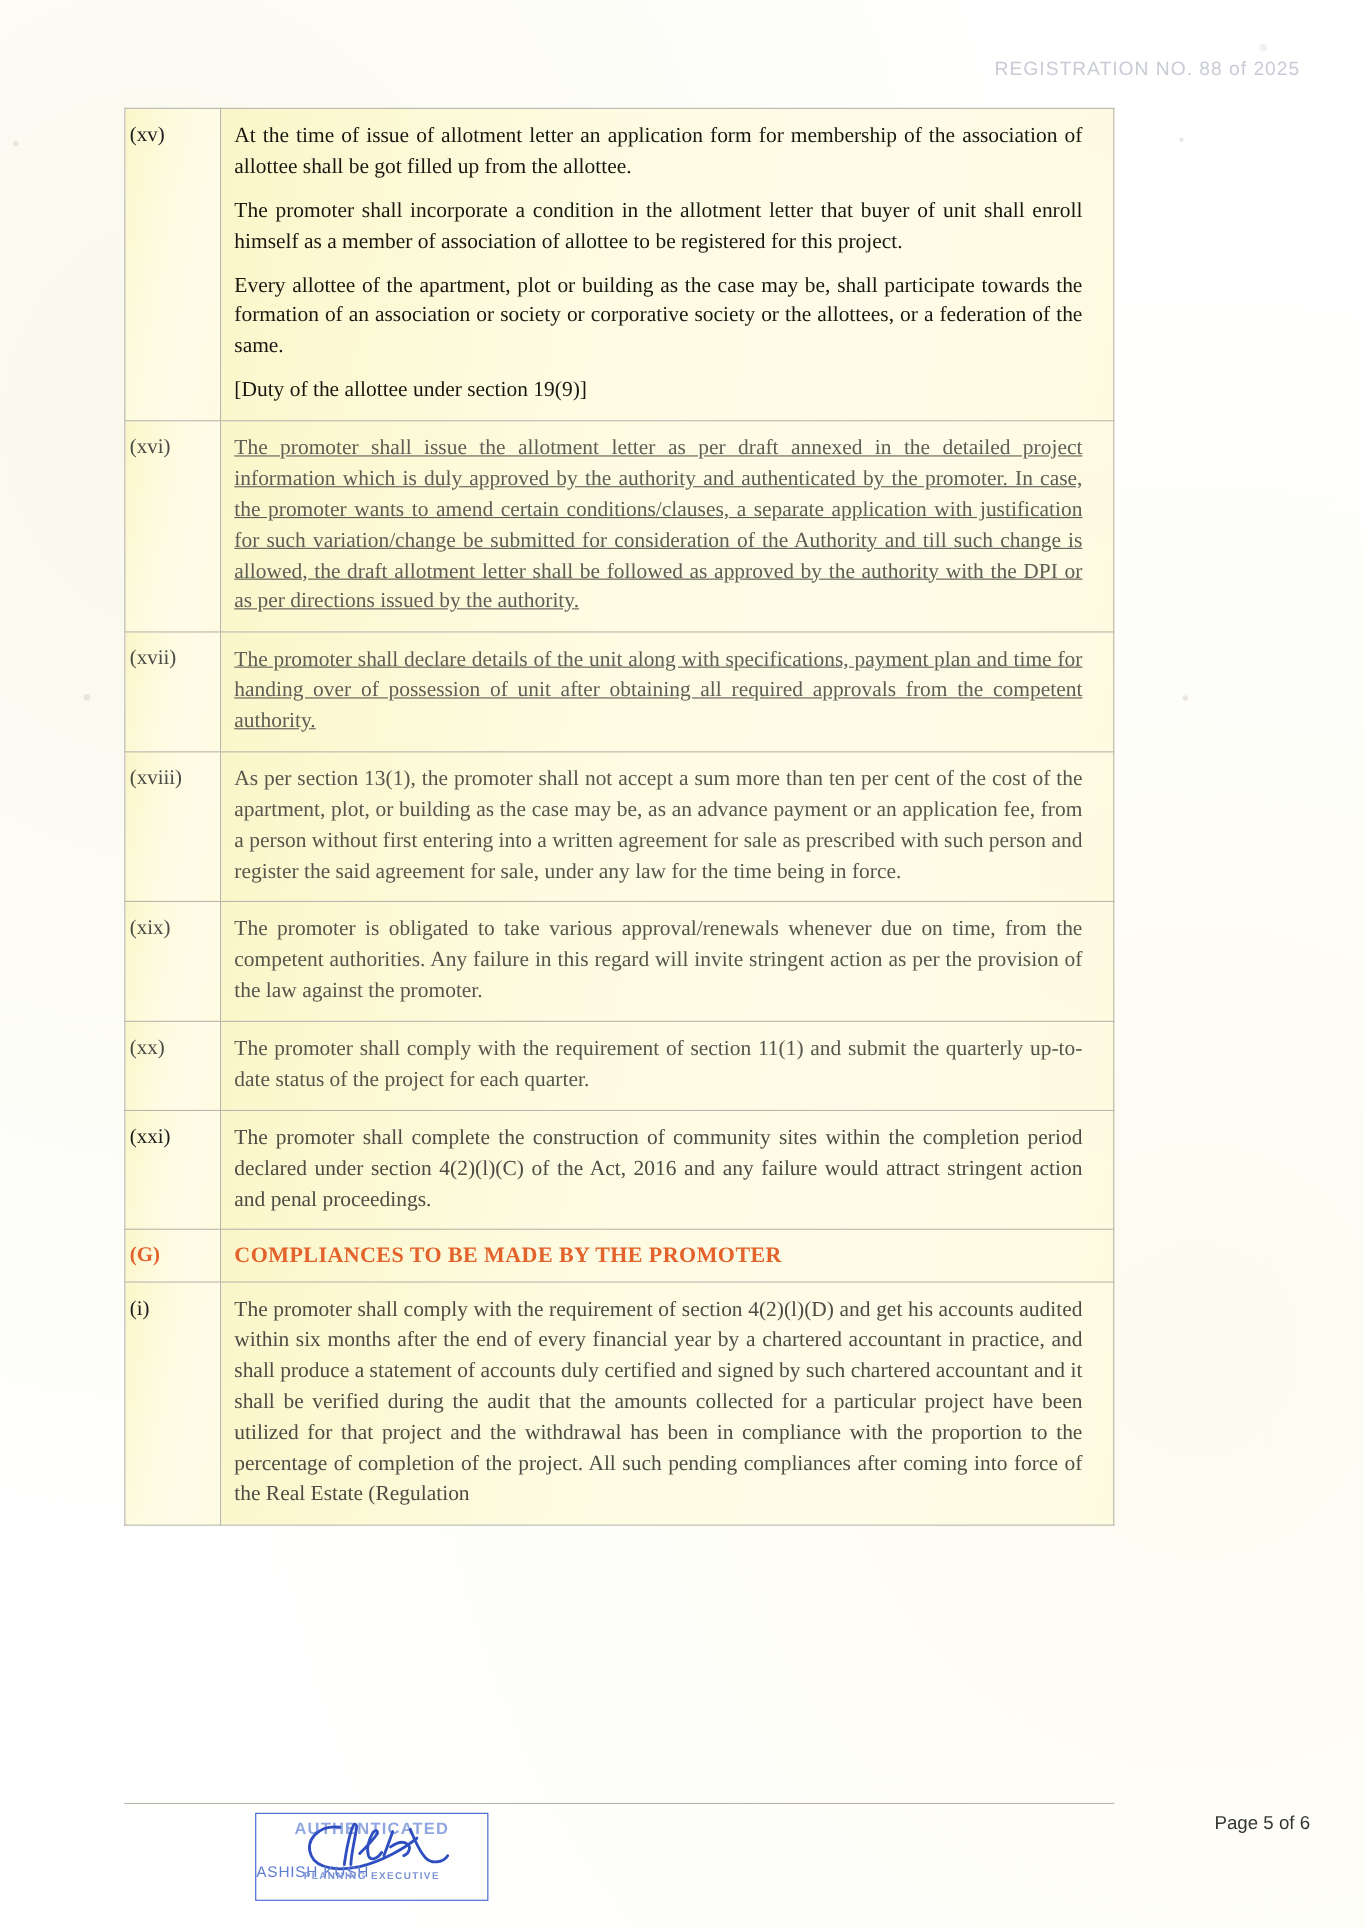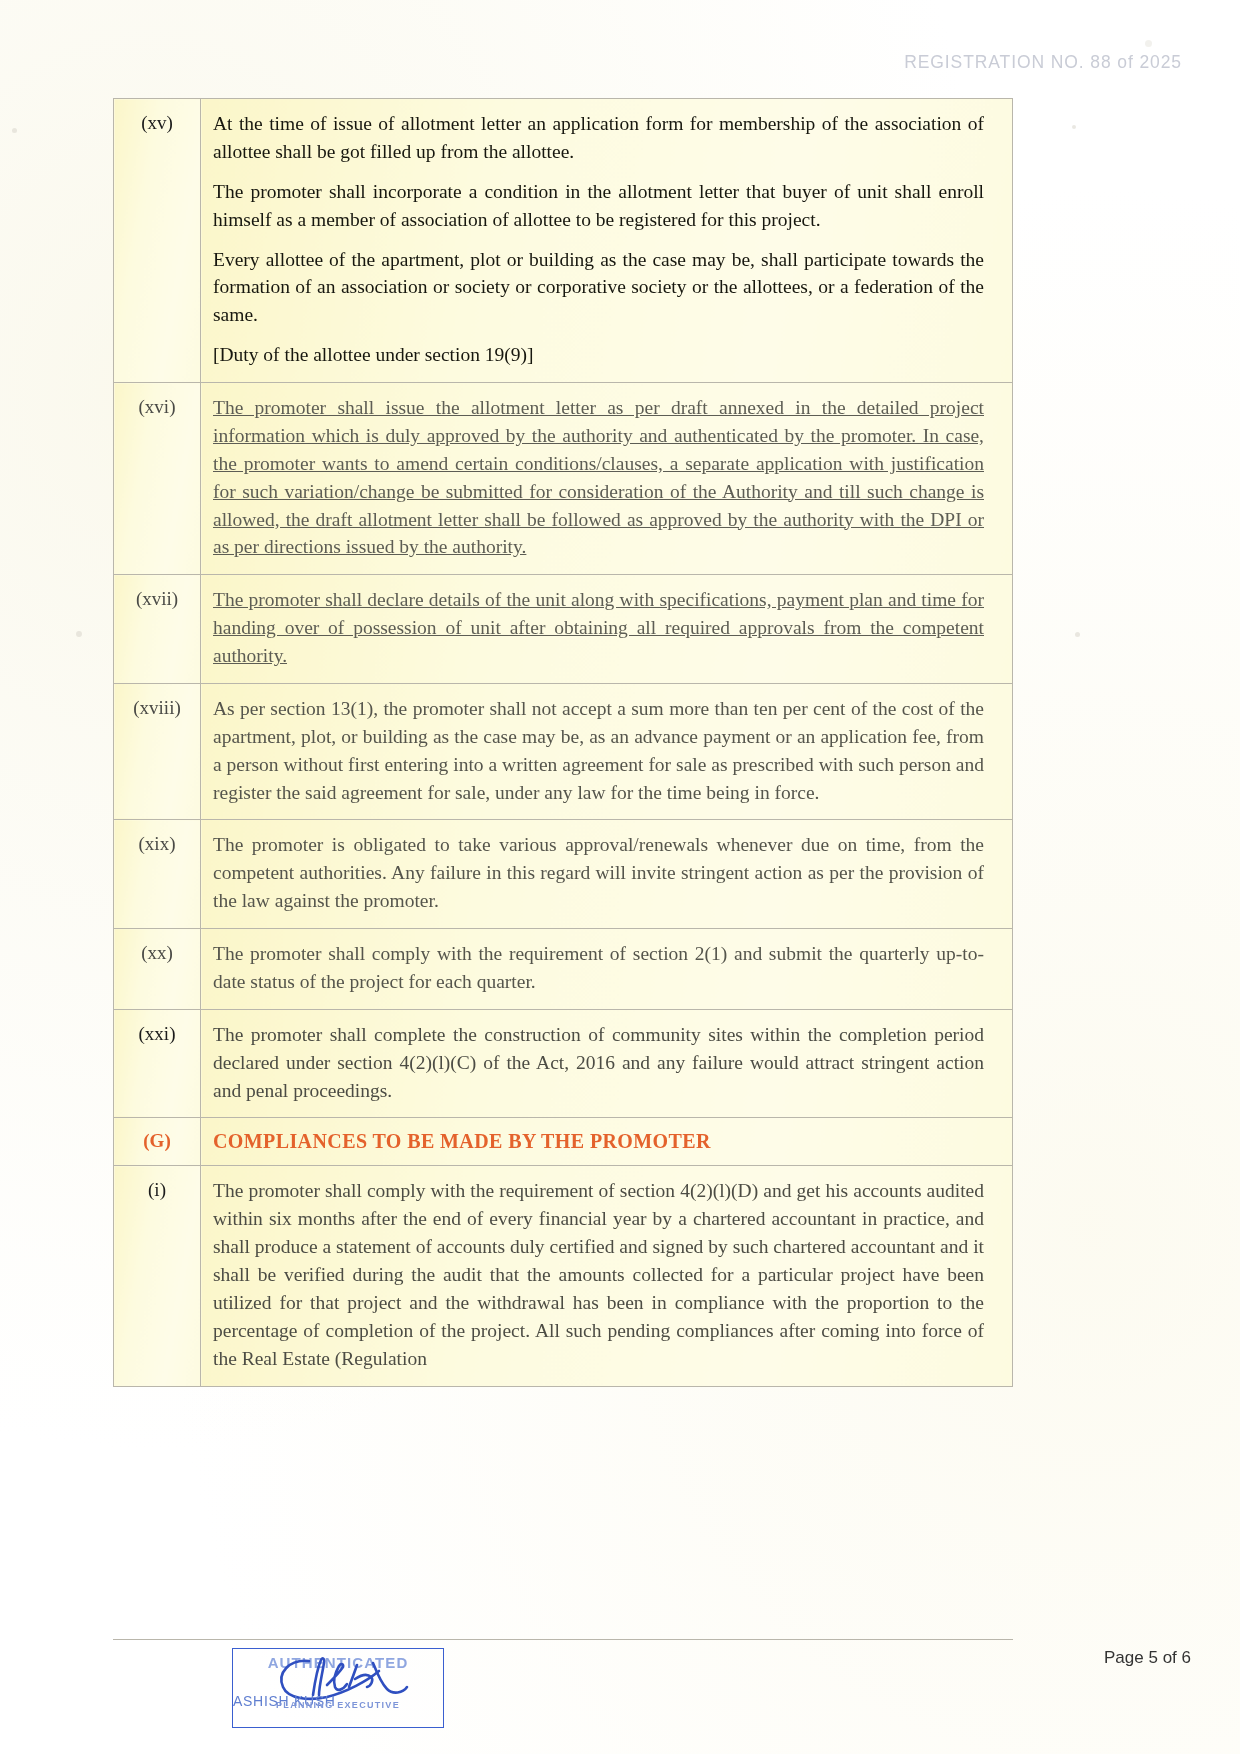--- a/index.html
+++ b/index.html
@@ -54,21 +54,20 @@
     table-layout: fixed;
   }
   .doc-table td {
     vertical-align: top;
     border: 1px solid #b9b6ab;
     background: linear-gradient(100deg, #fbf6c9 0%, #fdfbdf 35%, #fefce8 70%, #fdfbe0 100%);
     padding: 11px 12px 13px 12px;
   }
   .col-num {
     width: 78px;
-    text-align: center;
     padding-left: 4px !important;
     padding-right: 4px !important;
   }
   .num {
     font-size: 19px;
     color: #1b1b1b;
     line-height: 1.42;
   }
   .num.light { color: #4a4a46; }
 
@@ -240,21 +239,21 @@
         <td>
           <p class="body-text faded2">The promoter is obligated to take various approval/renewals whenever due on time, from the competent authorities. Any failure in this regard will invite stringent action as per the provision of the law against the promoter.</p>
         </td>
       </tr>
 
       <tr>
         <td class="col-num">
           <div class="num light">(xx)</div>
         </td>
         <td>
-          <p class="body-text faded2">The promoter shall comply with the requirement of section 2(1) and submit the quarterly up-to-date status of the project for each quarter.</p>
+          <p class="body-text faded2">The promoter shall comply with the requirement of section 11(1) and submit the quarterly up-to-date status of the project for each quarter.</p>
         </td>
       </tr>
 
       <tr>
         <td class="col-num">
           <div class="num">(xxi)</div>
         </td>
         <td>
           <p class="body-text faded3">The promoter shall complete the construction of community sites within the completion period declared under section 4(2)(l)(C) of the Act, 2016 and any failure would attract stringent action and penal proceedings.</p>
         </td>

